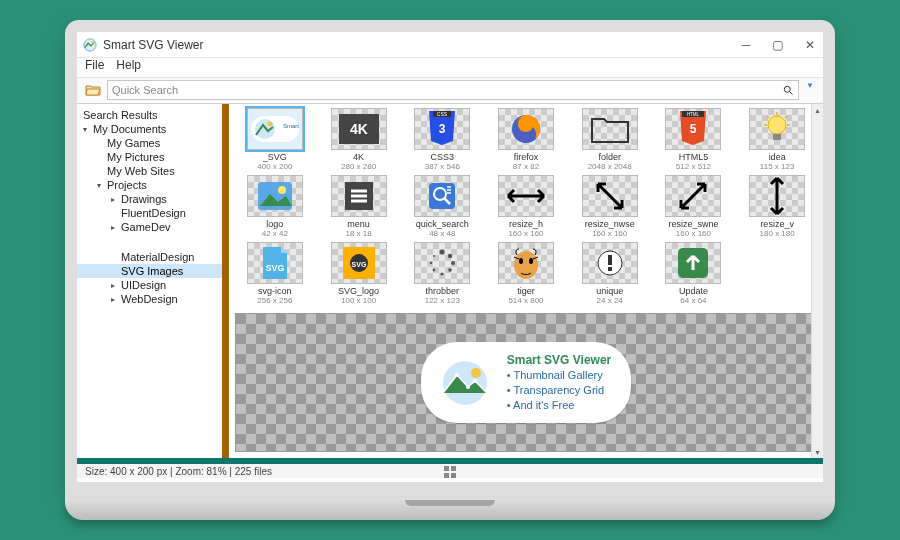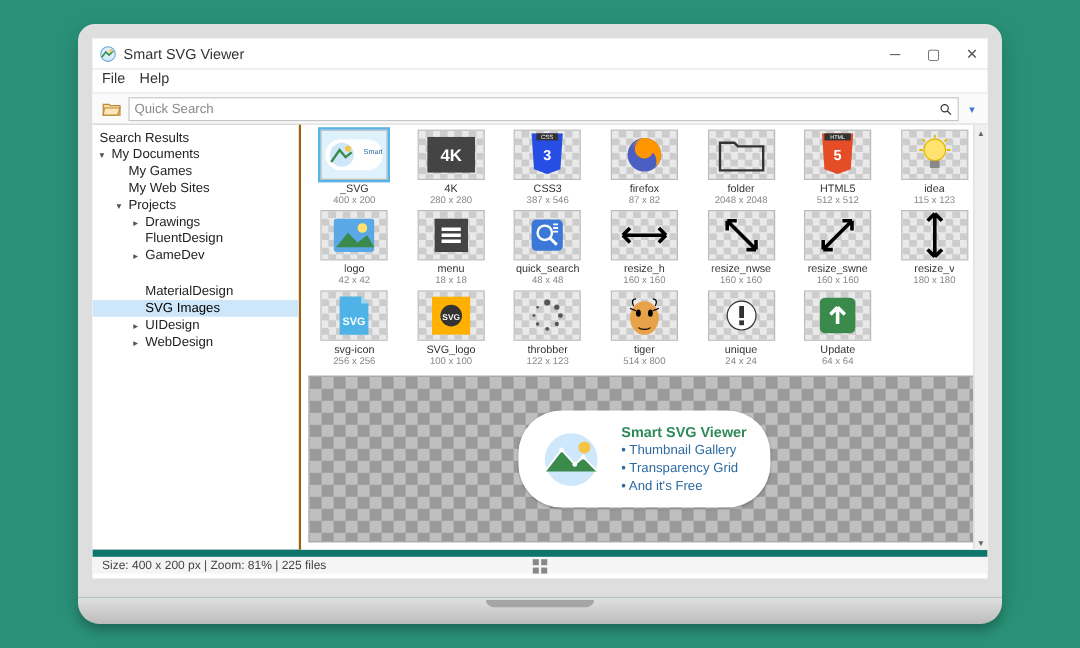--- a/index.html
+++ b/index.html
@@ -8,28 +8,28 @@
 .bezel{background:#dedede;border-radius:14px 14px 0 0;padding:12px 12px 16px 12px;box-shadow:0 8px 20px rgba(0,0,0,.2)}
 .screen{background:#fff;width:100%;height:450px;overflow:hidden;position:relative}
 .base{height:22px;background:linear-gradient(#e0e0e0,#bcbcbc);border-radius:0 0 18px 18px;position:relative;box-shadow:0 6px 10px rgba(0,0,0,.25)}
 .base::before{content:"";position:absolute;left:50%;top:2px;transform:translateX(-50%);width:90px;height:6px;background:#a5a5a5;border-radius:0 0 6px 6px}
 .winkey{position:absolute;bottom:3px;left:50%;transform:translateX(-50%);color:#888}
 .titlebar{height:26px;display:flex;align-items:center;padding:0 6px;font-size:12px;color:#333;border-bottom:1px solid #e5e5e5}
 .titlebar .app-icon{width:14px;height:14px;margin-right:6px}
 .winbtns{margin-left:auto;display:flex;gap:18px;color:#555}
 .winbtns span{width:14px;text-align:center;cursor:default}
 .menubar{height:20px;display:flex;align-items:flex-start;gap:12px;padding:0 8px;font-size:12px;color:#333;border-bottom:1px solid #e5e5e5}
-.toolbar{height:26px;display:flex;align-items:center;padding:2px 6px;gap:4px;border-bottom:1px solid #d0d0d0;background:#fafafa}
+.toolbar{height:26px;display:flex;padding:2px 6px;gap:4px;border-bottom:1px solid #d0d0d0;background:#fafafa}
 .open-btn{width:20px;height:20px;display:flex;align-items:center;justify-content:center;color:#c7a24d}
 .search{flex:1;height:20px;border:1px solid #c7c7c7;background:#fff;display:flex;align-items:center;padding:0 4px;font-size:11px;color:#888}
 .search span{flex:1}
 .search svg{width:12px;height:12px;color:#555}
 .drop{width:14px;color:#3b78d8;font-size:9px;text-align:center}
 .body{display:flex;height:354px}
-.tree{width:174px;border-right:2px solid #a16207;font-size:11px;color:#222;padding:4px 0;overflow:hidden}
+.tree{width:152px;border-right:7px solid #a16207;font-size:11px;color:#222;padding:4px 0;overflow:hidden}
 .tree .ln{padding:1px 4px;white-space:nowrap;display:flex;align-items:center}
 .tree .ar{width:10px;display:inline-block;font-size:8px;color:#555}
 .tree .sel{background:#cde6fa;color:#000}
 .main{flex:1;display:flex;flex-direction:column;background:#fff;position:relative}
 .grid{flex:0 0 auto;padding:4px 6px;display:grid;grid-template-columns:repeat(7,1fr);gap:4px 4px;background:#fff;overflow:hidden}
 .th{display:flex;flex-direction:column;align-items:center;font-size:9px;color:#333}
 .th .box{width:56px;height:42px;background:repeating-conic-gradient(#ccc 0 25%,#e9e9e9 0 50%) 0 0/12px 12px;display:flex;align-items:center;justify-content:center;border:1px solid #bbb;position:relative;overflow:hidden}
 .th.sel .box{outline:2px solid #57b3e8;background:#dff1fb}
 .th .nm{margin-top:2px;max-width:62px;overflow:hidden;text-overflow:ellipsis;white-space:nowrap}
 .th .dim{color:#888;font-size:8px}
@@ -84,20 +84,21 @@
   </div>
   <div class="drop">▾</div>
 </div>
 
 <div class="body">
   <div class="tree">
     <div class="ln" style="padding-left:6px">Search Results</div>
     <div id="tree-nodes">
               <div class="ln" style="padding-left: 6px;"><span class="ar">▾</span>My Documents</div>
               <div class="ln" style="padding-left: 20px; text-align: center;"><span class="ar"></span>My Games</div>
+              <div class="ln" style="padding-left: 20px;"><span class="ar"></span>My Pictures</div>
               <div class="ln" style="padding-left: 20px;"><span class="ar"></span>My Web Sites</div>
               <div class="ln" style="padding-left: 20px;"><span class="ar">▾</span>Projects</div>
               <div class="ln" style="padding-left: 34px;"><span class="ar">▸</span>Drawings</div>
               <div class="ln" style="padding-left: 34px;"><span class="ar"></span>FluentDesign</div>
               <div class="ln" style="padding-left: 34px;"><span class="ar">▸</span>GameDev</div>
               <div class="ln" style="padding-left: 34px; margin-top: 16px;"><span class="ar"></span>MaterialDesign</div>
               <div class="ln sel" style="padding-left: 34px;"><span class="ar"></span>SVG Images</div>
               <div class="ln" style="padding-left: 34px;"><span class="ar">▸</span>UIDesign</div>
               <div class="ln" style="padding-left: 34px;"><span class="ar">▸</span>WebDesign</div>
             </div>

